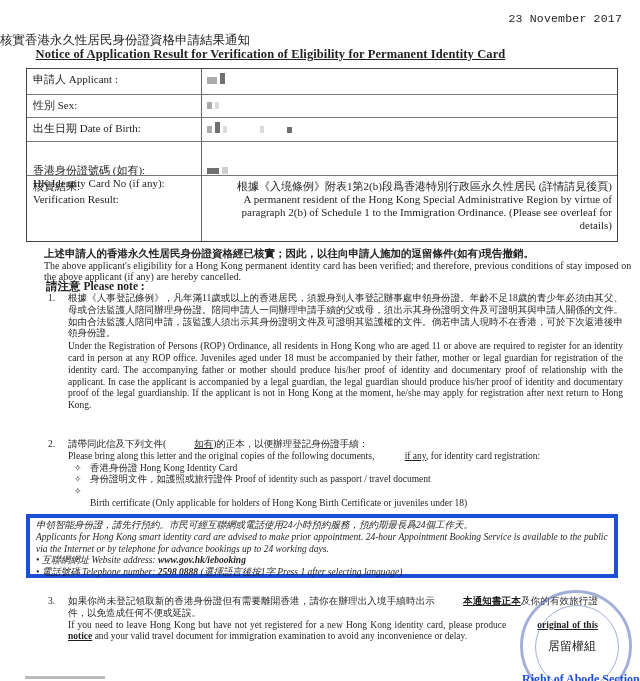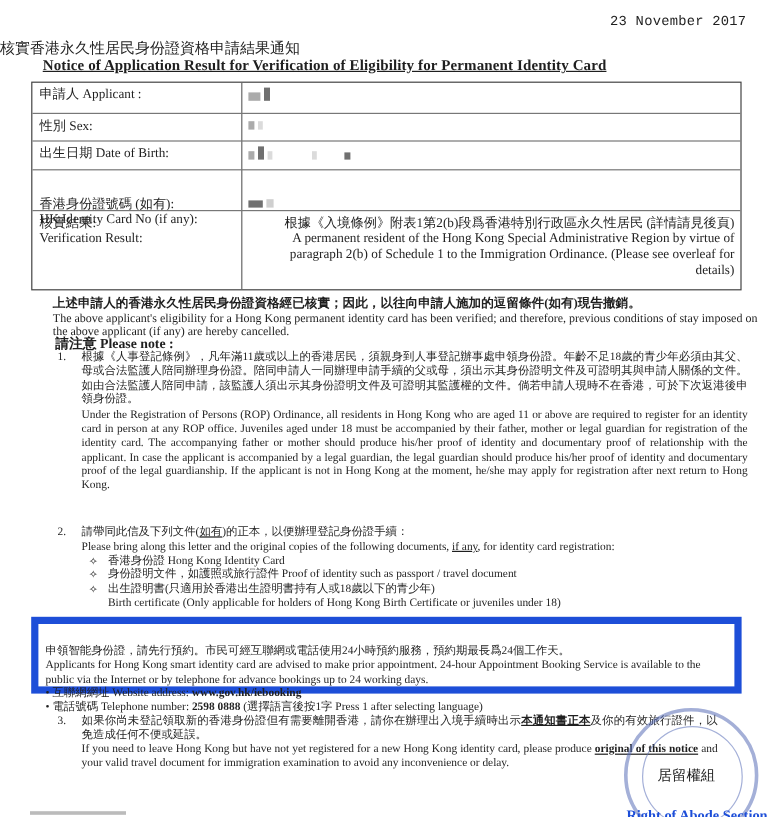--- a/index.html
+++ b/index.html
@@ -30,26 +30,26 @@
   .verified .zh { font-weight: bold; font-size: 10.5px; }
   .note-head { position: absolute; left: 30px; top: 279px; font-size: 11.5px; font-weight: bold; margin-left: 16px; }
 
   .note { position: absolute; left: 48px; font-size: 9.5px; line-height: 11.8px; }
   .note .num { position: absolute; left: 0; top: 0; }
   .note .body { position: absolute; left: 20px; width: 555px; text-align: justify; }
   .note .body .zh { display: block; margin-bottom: 1px; }
   .bullets { list-style: none; padding: 0; margin: 0; }
   .bullets li { position: relative; padding-left: 22px; }
   .bullets .b-icon { position: absolute; left: 6px; top: 0; font-size: 9px; }
-  .u { text-decoration: underline; }
+  .u { text-decoration: underline; margin-left: 28px; }
 
   .appt-box {
     position: absolute; left: 26px; top: 514px; width: 592px; height: 64px;
-    border: 6px solid #1d4ed8; box-sizing: border-box; padding: 18px 6px;
-    font-size: 9.5px; line-height: 11.8px;
+    border: 4px solid #1d4ed8; box-sizing: border-box; padding: 2px 6px;
+    font-size: 9.5px; line-height: 11.8px; font-style: italic;
   }
   .appt-box b { font-weight: bold; }
 
   .stamp {
     position: absolute; left: 520px; top: 590px; width: 112px; height: 112px;
     border: 3px solid #5a6fb8; border-radius: 50%; box-sizing: border-box;
     opacity: 0.55;
   }
   .stamp-inner { position: absolute; left: 12px; top: 12px; width: 82px; height: 82px; border: 1.5px solid #5a6fb8; border-radius: 50%; }
   .section-zh { position: absolute; left: 548px; top: 638px; font-size: 12px; color: #222; }
@@ -123,21 +123,21 @@
   </div>
 
   <div class="note" style="top:439px; height:75px;">
     <span class="num">2.</span>
     <div class="body">
       <div><span>請帶同此信及下列文件(</span><span class="u">如有</span><span>)的正本，以便辦理登記身份證手續：</span></div>
       <div><span>Please bring along this letter and the original copies of the following documents, </span><span class="u">if any</span><span>, for identity card registration:</span></div>
       <ul class="bullets">
         <li><span class="b-icon">✧</span><span>香港身份證 Hong Kong Identity Card</span></li>
         <li><span class="b-icon">✧</span><span>身份證明文件，如護照或旅行證件 Proof of identity such as passport / travel document</span></li>
-        <li><span class="b-icon">✧</span><span>出生證明書(只適用於香港出生證明書持有人或18歲以下的青少年)</span><br><span>Birth certificate (Only applicable for holders of Hong Kong Birth Certificate or juveniles under 18)</span></li>
+        <li><span class="b-icon">✧</span><br><span>Birth certificate (Only applicable for holders of Hong Kong Birth Certificate or juveniles under 18)</span></li>
       </ul>
     </div>
   </div>
 
   <div class="appt-box">
     <div>申領智能身份證，請先行預約。市民可經互聯網或電話使用24小時預約服務，預約期最長爲24個工作天。</div>
     <div>Applicants for Hong Kong smart identity card are advised to make prior appointment. 24-hour Appointment Booking Service is available to the public via the Internet or by telephone for advance bookings up to 24 working days.</div>
     <div><span>• 互聯網網址 Website address: </span><b>www.gov.hk/iebooking</b></div>
     <div><span>• 電話號碼 Telephone number: </span><b>2598 0888</b><span> (選擇語言後按1字 Press 1 after selecting language)</span></div>
   </div>

